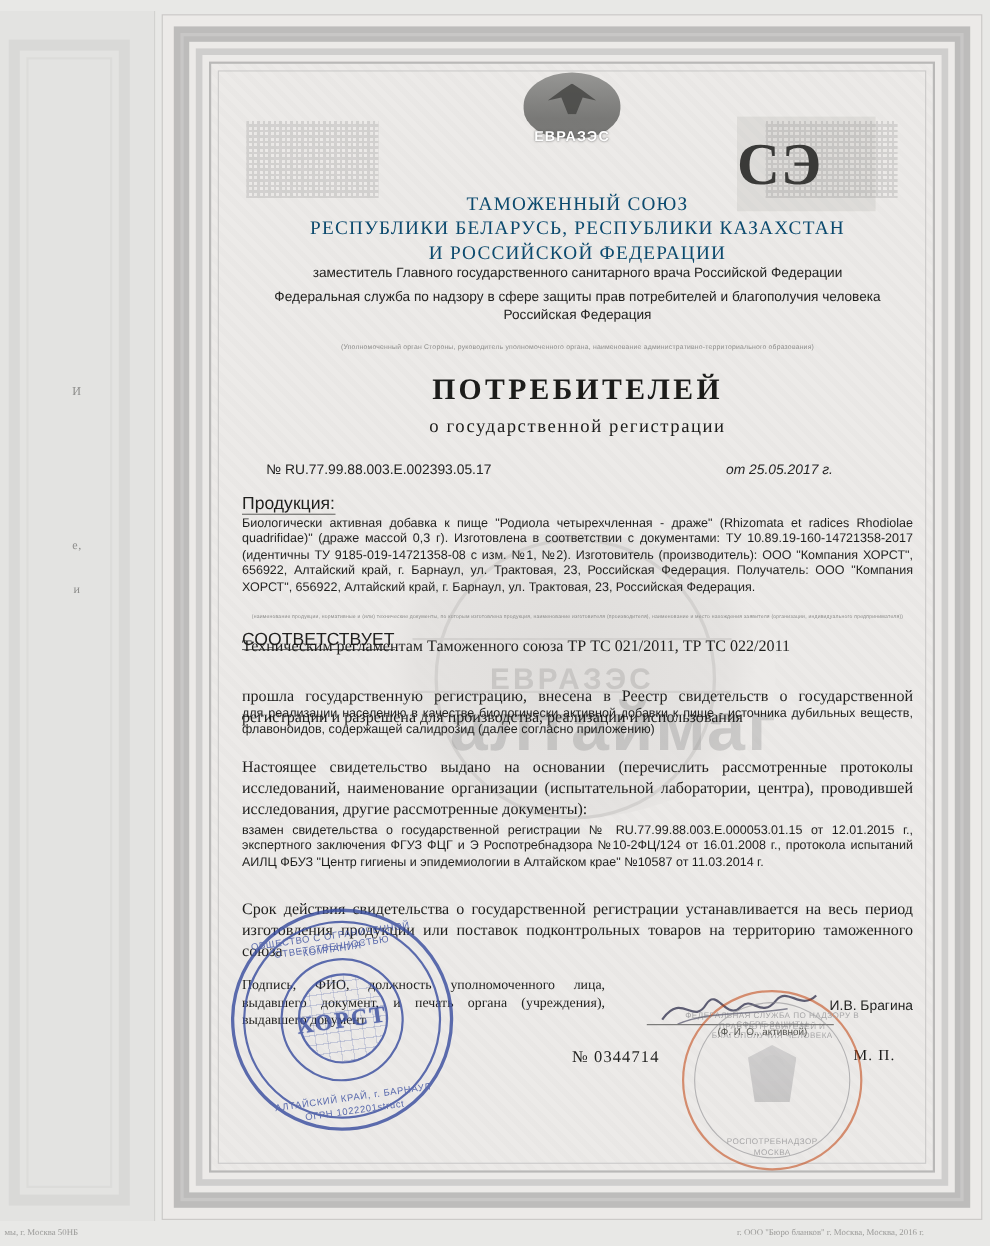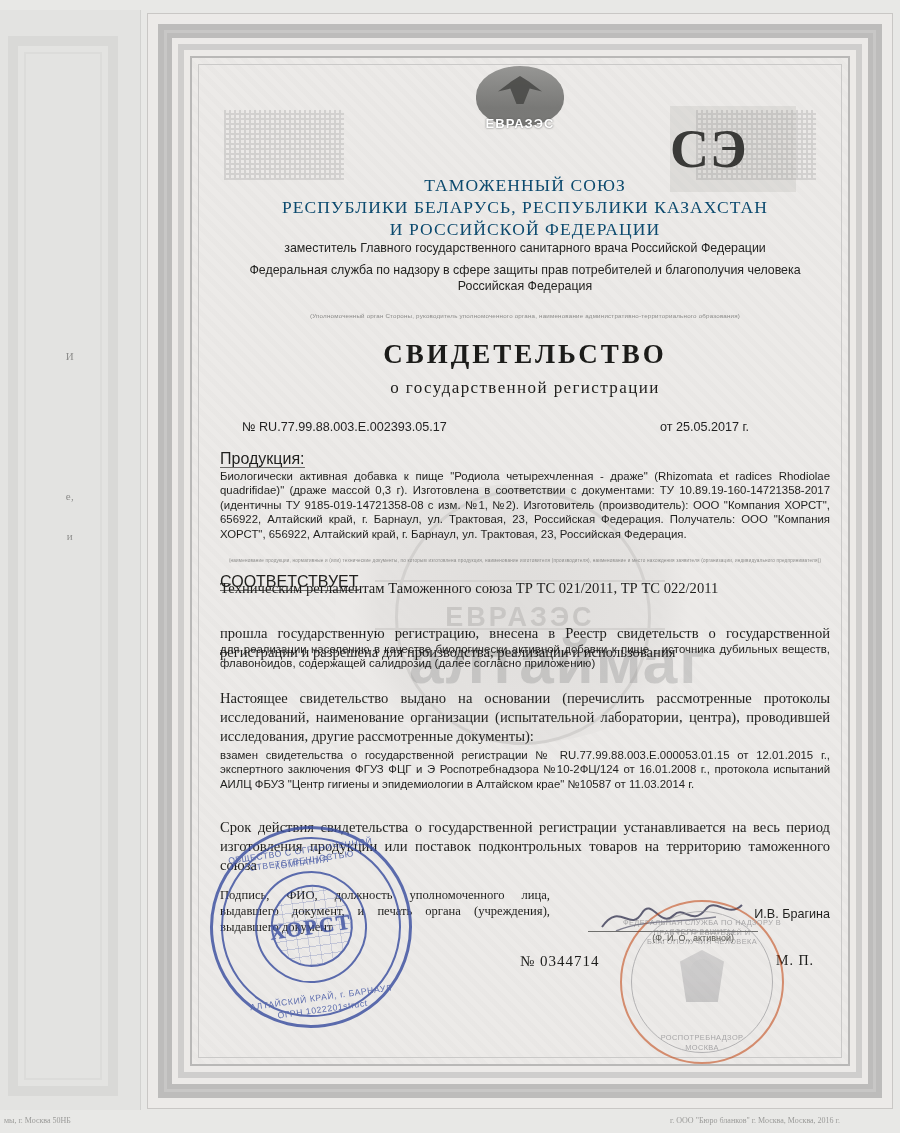--- a/index.html
+++ b/index.html
@@ -311,21 +311,21 @@
   }
 
   .numrow {
     position: relative;
     margin-top: 22px;
     font-family: "Liberation Sans", sans-serif;
     font-size: 12.6px;
     height: 18px;
   }
   .numrow .no   { position: absolute; left: 22px; }
-  .numrow .date { position: absolute; left: 440px; }
+  .numrow .date { position: absolute; left: 440px; font-style: italic; }
 
   .block {
     margin-top: 14px;
     font-family: "Liberation Sans", sans-serif;
     font-size: 11.4px;
     line-height: 14.6px;
     text-align: justify;
     color: #1f1f1d;
   }
   .label-underline {
@@ -591,21 +591,21 @@
       <div class="t-center head1">ТАМОЖЕННЫЙ СОЮЗ</div>
       <div class="t-center head1">РЕСПУБЛИКИ БЕЛАРУСЬ, РЕСПУБЛИКИ КАЗАХСТАН</div>
       <div class="t-center head1">И РОССИЙСКОЙ ФЕДЕРАЦИИ</div>
 
       <div class="t-center head-sub" style="margin-top:0">заместитель Главного государственного санитарного врача Российской Федерации</div>
       <div class="t-center head-sub">Федеральная служба по надзору в сфере защиты прав потребителей и благополучия человека</div>
       <div class="t-center head-sub" style="margin-top:0">Российская Федерация</div>
 
       <div class="t-center tiny-grey">(Уполномоченный орган Стороны, руководитель уполномоченного органа, наименование административно-территориального образования)</div>
 
-      <div class="t-center title-main">СВИДЕТЕЛЬСТВО</div>
+      <div class="t-center title-main">ПОТРЕБИТЕЛЕЙ</div>
       <div class="t-center title-sub">о государственной регистрации</div>
 
       <div class="numrow">
         <span class="no">
           <span>№</span>
           <span>RU.77.99.88.003.Е.002393.05.17</span>
         </span>
         <span class="date">от 25.05.2017 г.</span>
       </div>
 

